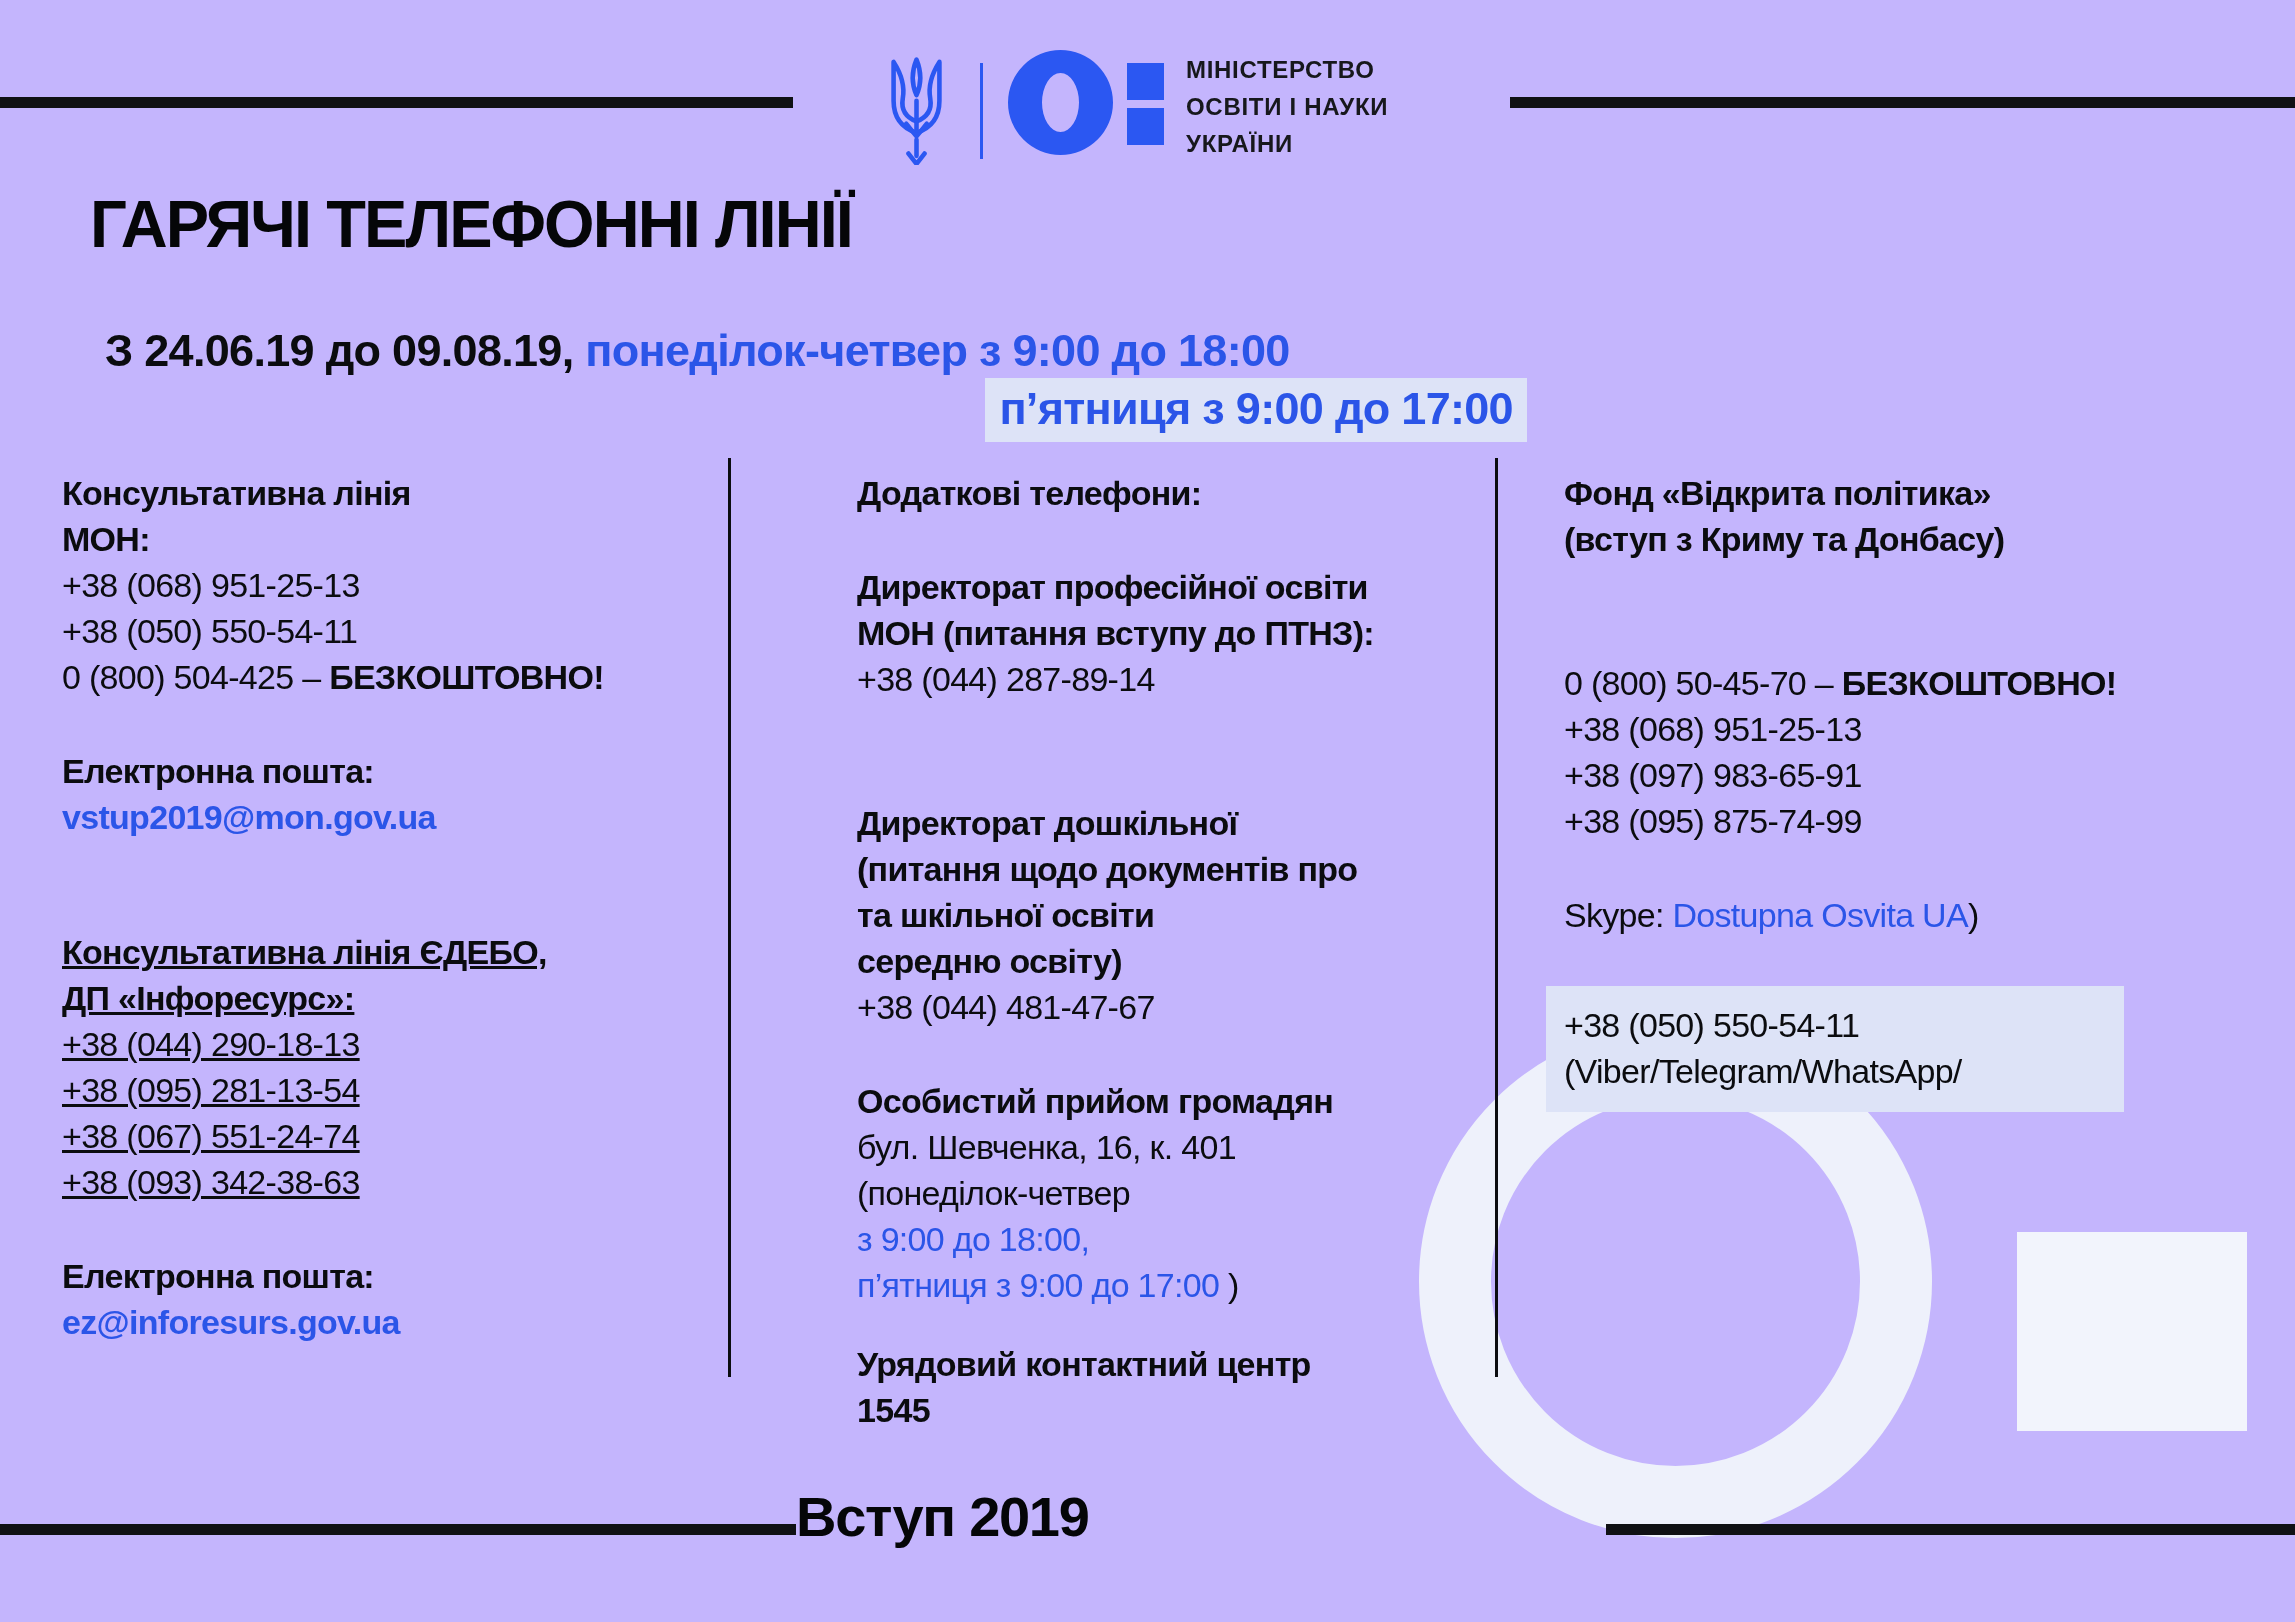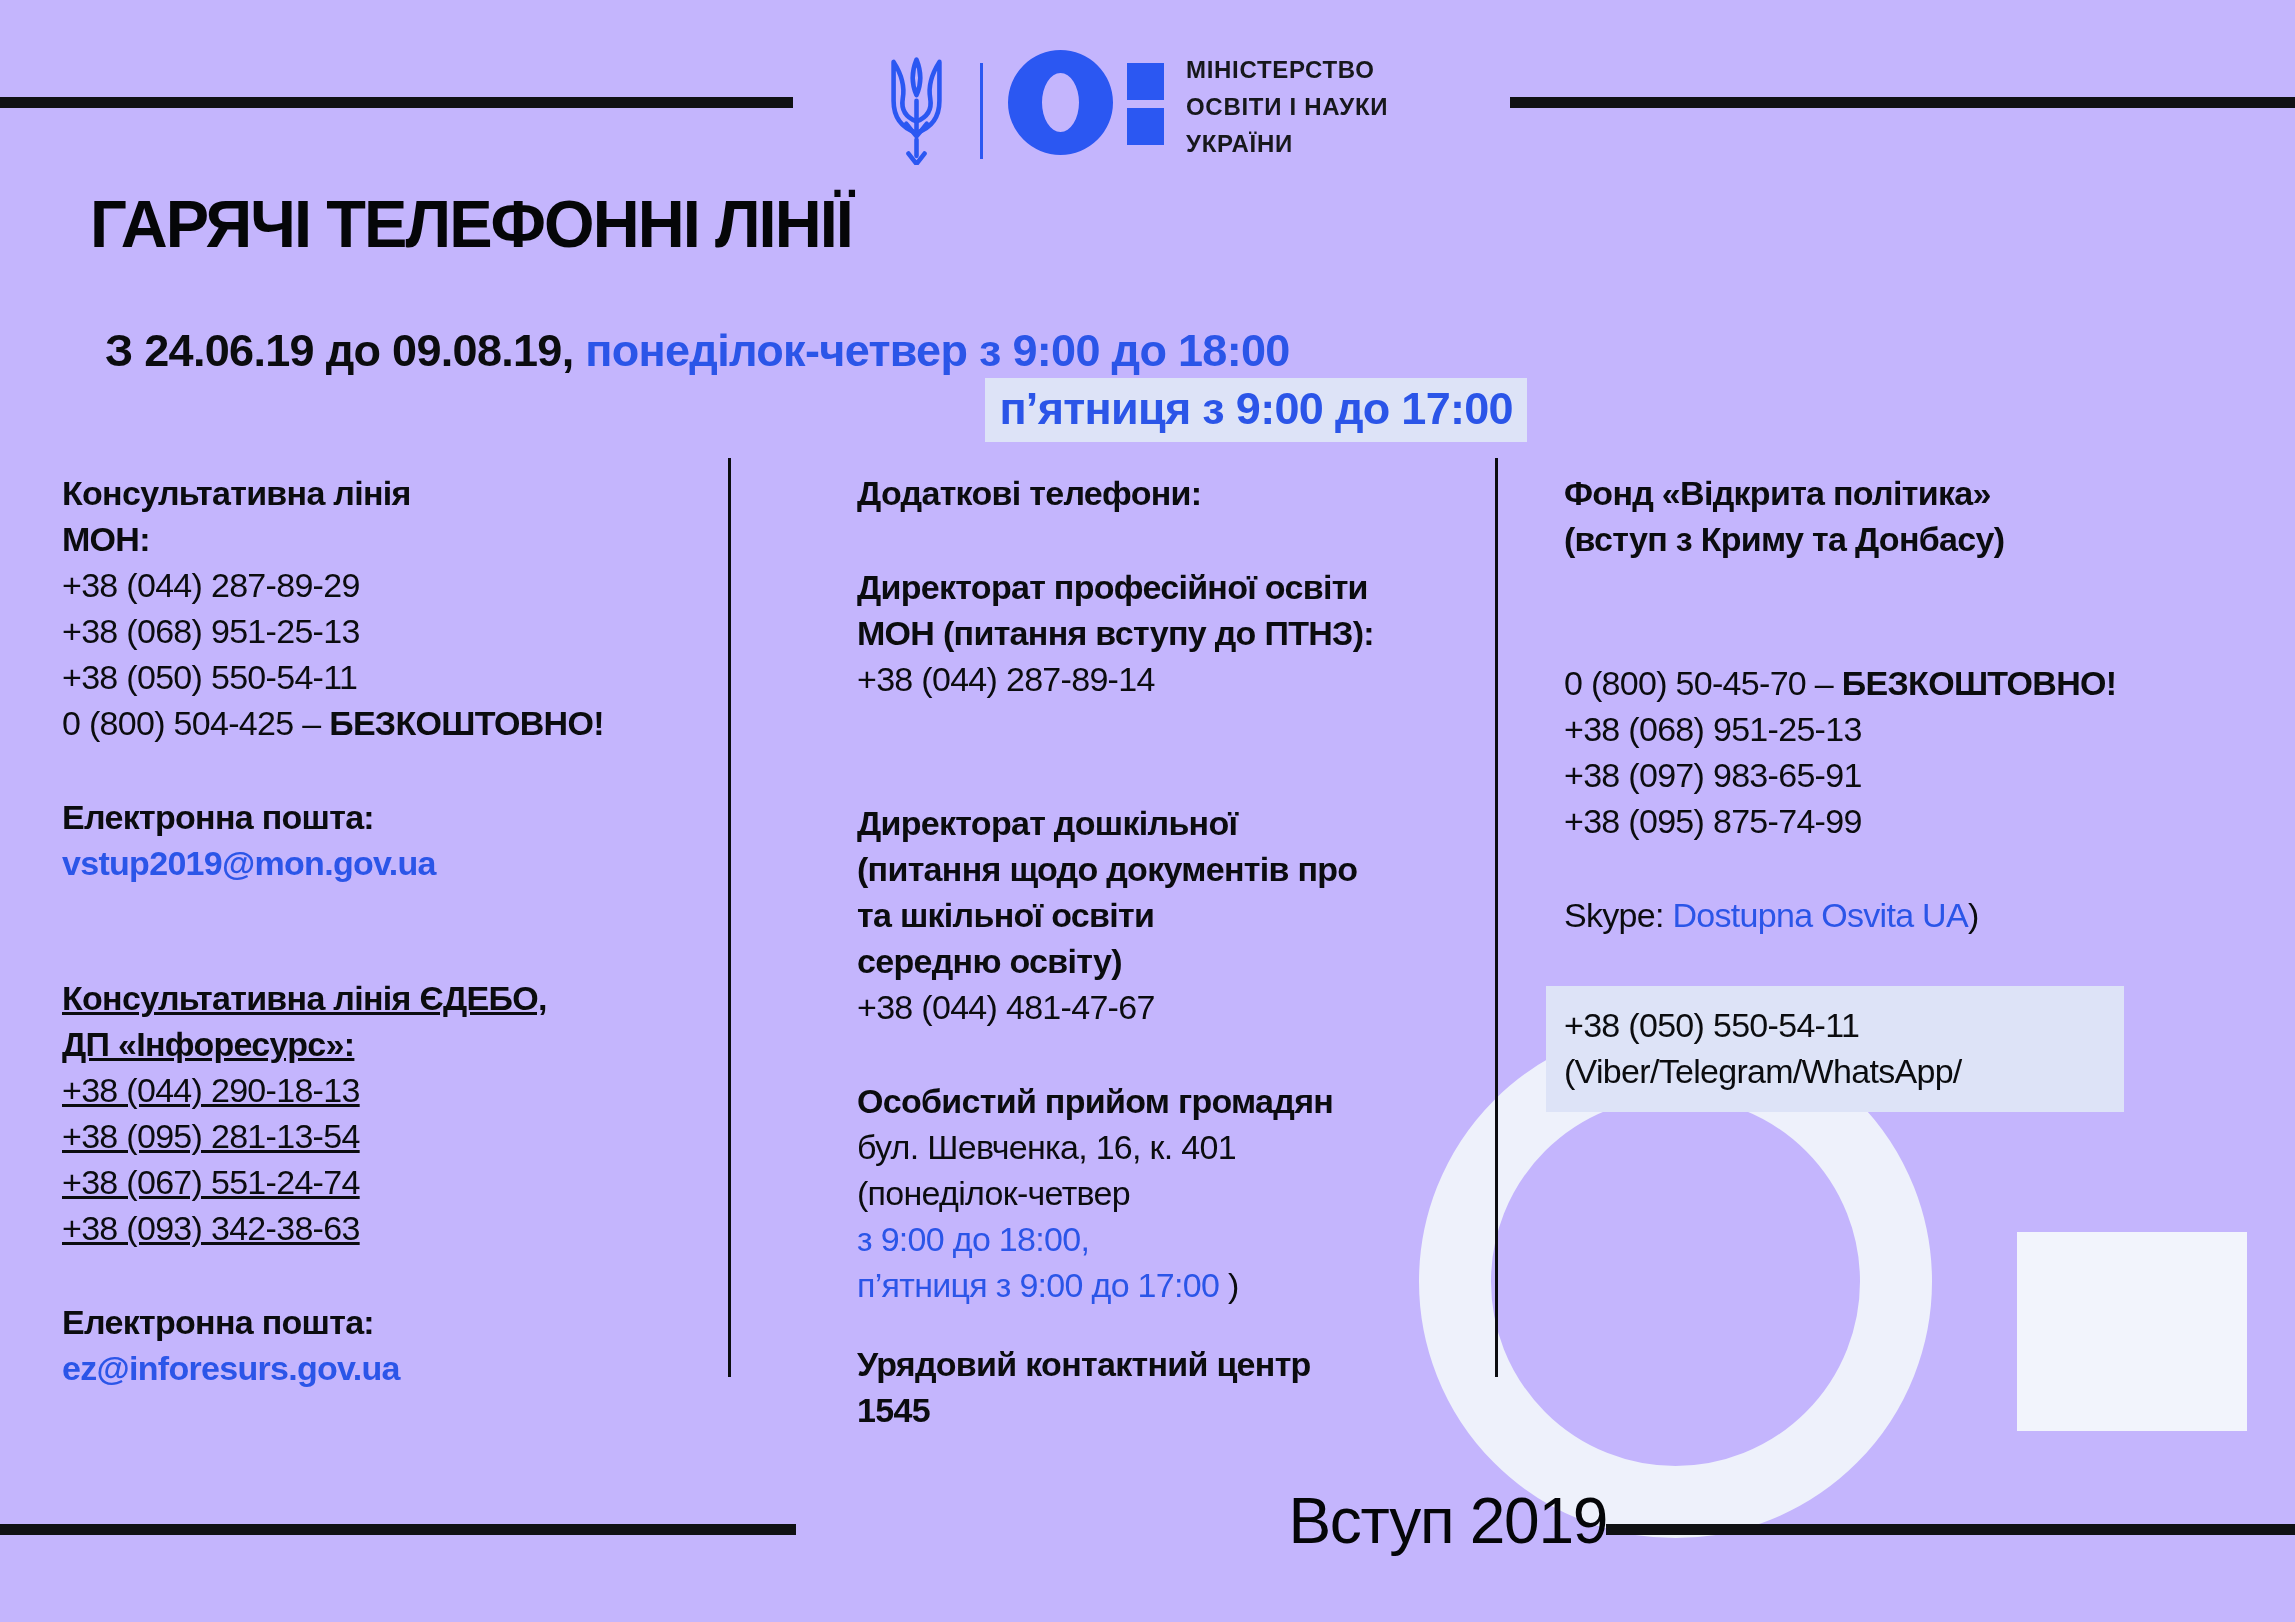--- a/index.html
+++ b/index.html
@@ -77,22 +77,22 @@
   .gap-sm{margin-top:33px;}
   .gap-md{margin-top:48px;}
   .gap-lg{margin-top:89px;text-decoration:underline;}
   .gap-xl{margin-top:98px;}
   .boxed{
     background:var(--highlight);
     width:560px;padding:15.7px 0 18.3px 18.3px;margin-left:-18.3px;
   }
   
   .footer-title{
-    position:absolute;left:796px;top:1484px;width:811px;text-align:right;
-    font-size:64px;font-weight:400;letter-spacing:-1.3px;color:#050608;white-space:nowrap;
+    position:absolute;left:796px;top:1484px;width:811px;text-align:left;
+    font-size:56px;font-weight:700;letter-spacing:-1.3px;color:#050608;white-space:nowrap;
   }
 </style>
 </head>
 <body>
 
 <div class="page">
 
   <div class="wm-ring"></div>
   <div class="wm-square"></div>
 
@@ -128,21 +128,20 @@
   <div class="sched2">п’ятниця з 9:00 до 17:00</div>
 
   <div class="divider d1"></div>
   <div class="divider d2"></div>
 
   <div id="columns">
       <div class="col col1">
         <div class="block gap-none">
           <div class="line"><span class="seg s-b">Консультативна лінія</span></div>
           <div class="line"><span class="seg s-b">МОН:</span></div>
-          <div class="line"><span class="seg s-r">+38 (044) 287-89-29</span></div>
           <div class="line"><span class="seg s-r">+38 (068) 951-25-13</span></div>
           <div class="line"><span class="seg s-r">+38 (050) 550-54-11</span></div>
           <div class="line"><span class="seg s-r">0 (800) 504-425 – </span><span class="seg s-b">БЕЗКОШТОВНО!</span></div>
         </div>
         <div class="block gap-md">
           <div class="line"><span class="seg s-b">Електронна пошта:</span></div>
           <div class="line"><span class="seg s-bu">vstup2019@mon.gov.ua</span></div>
         </div>
         <div class="block gap-lg">
           <div class="line"><span class="seg s-b">Консультативна лінія ЄДЕБО,</span></div>

